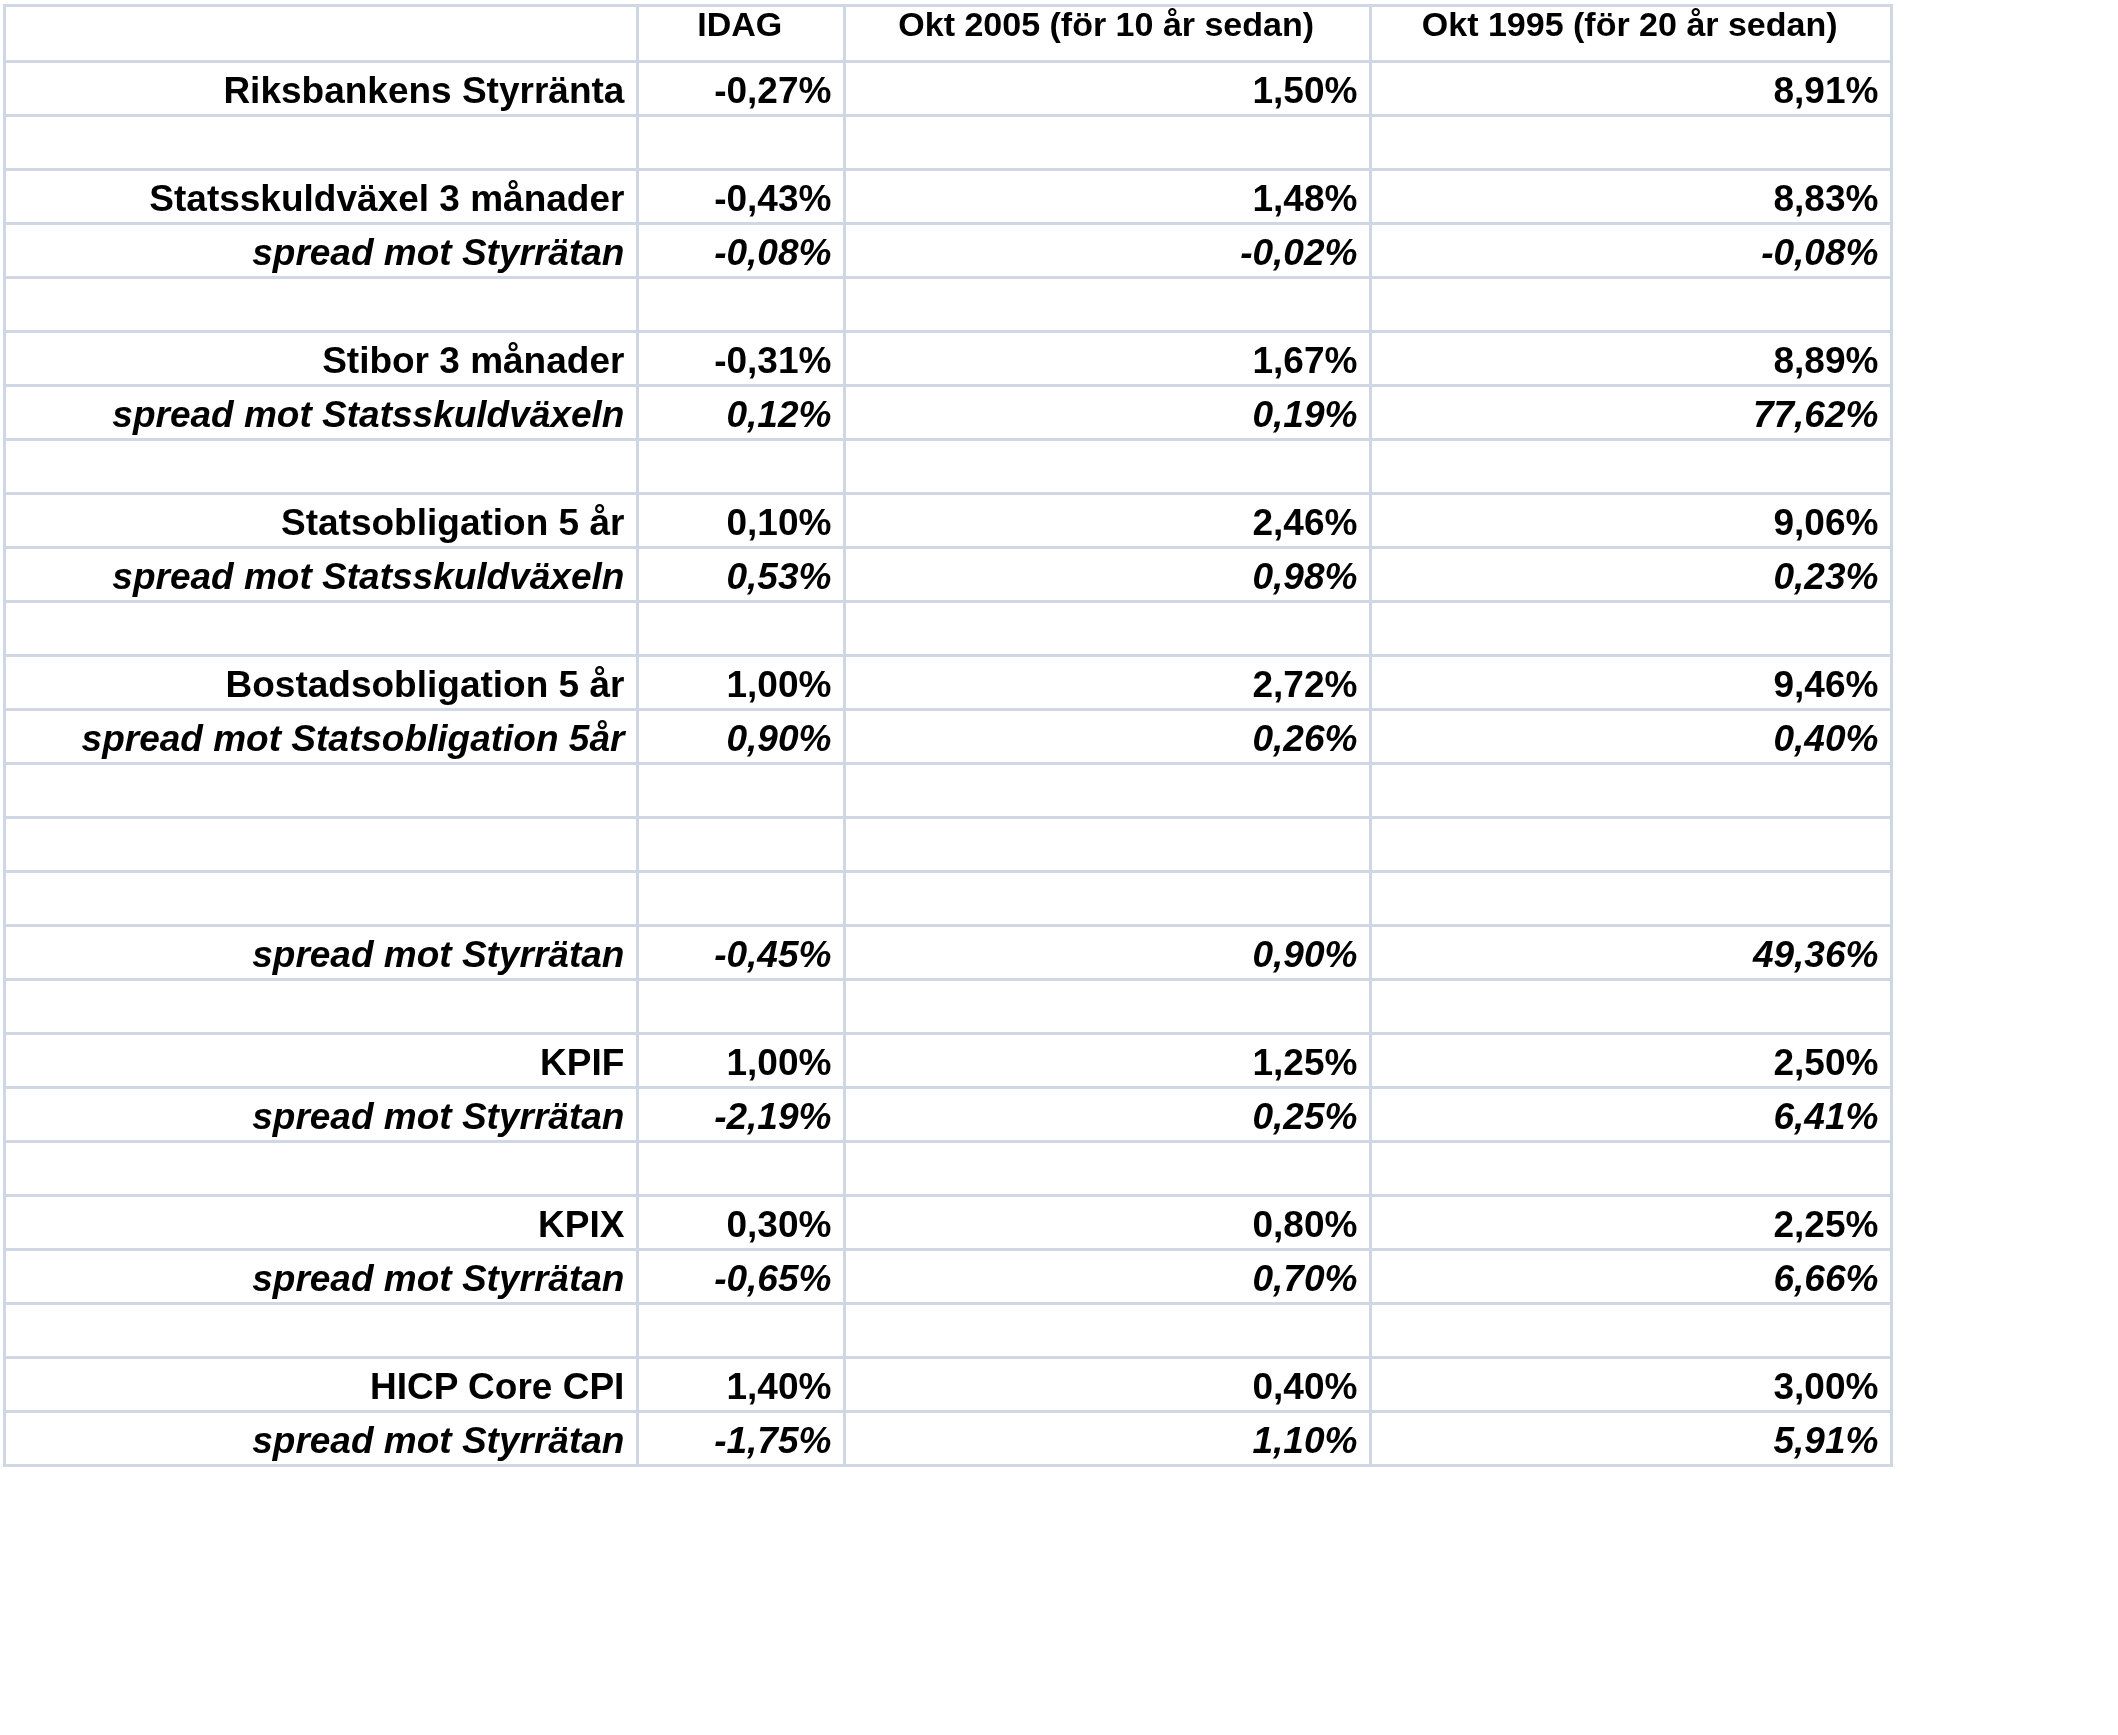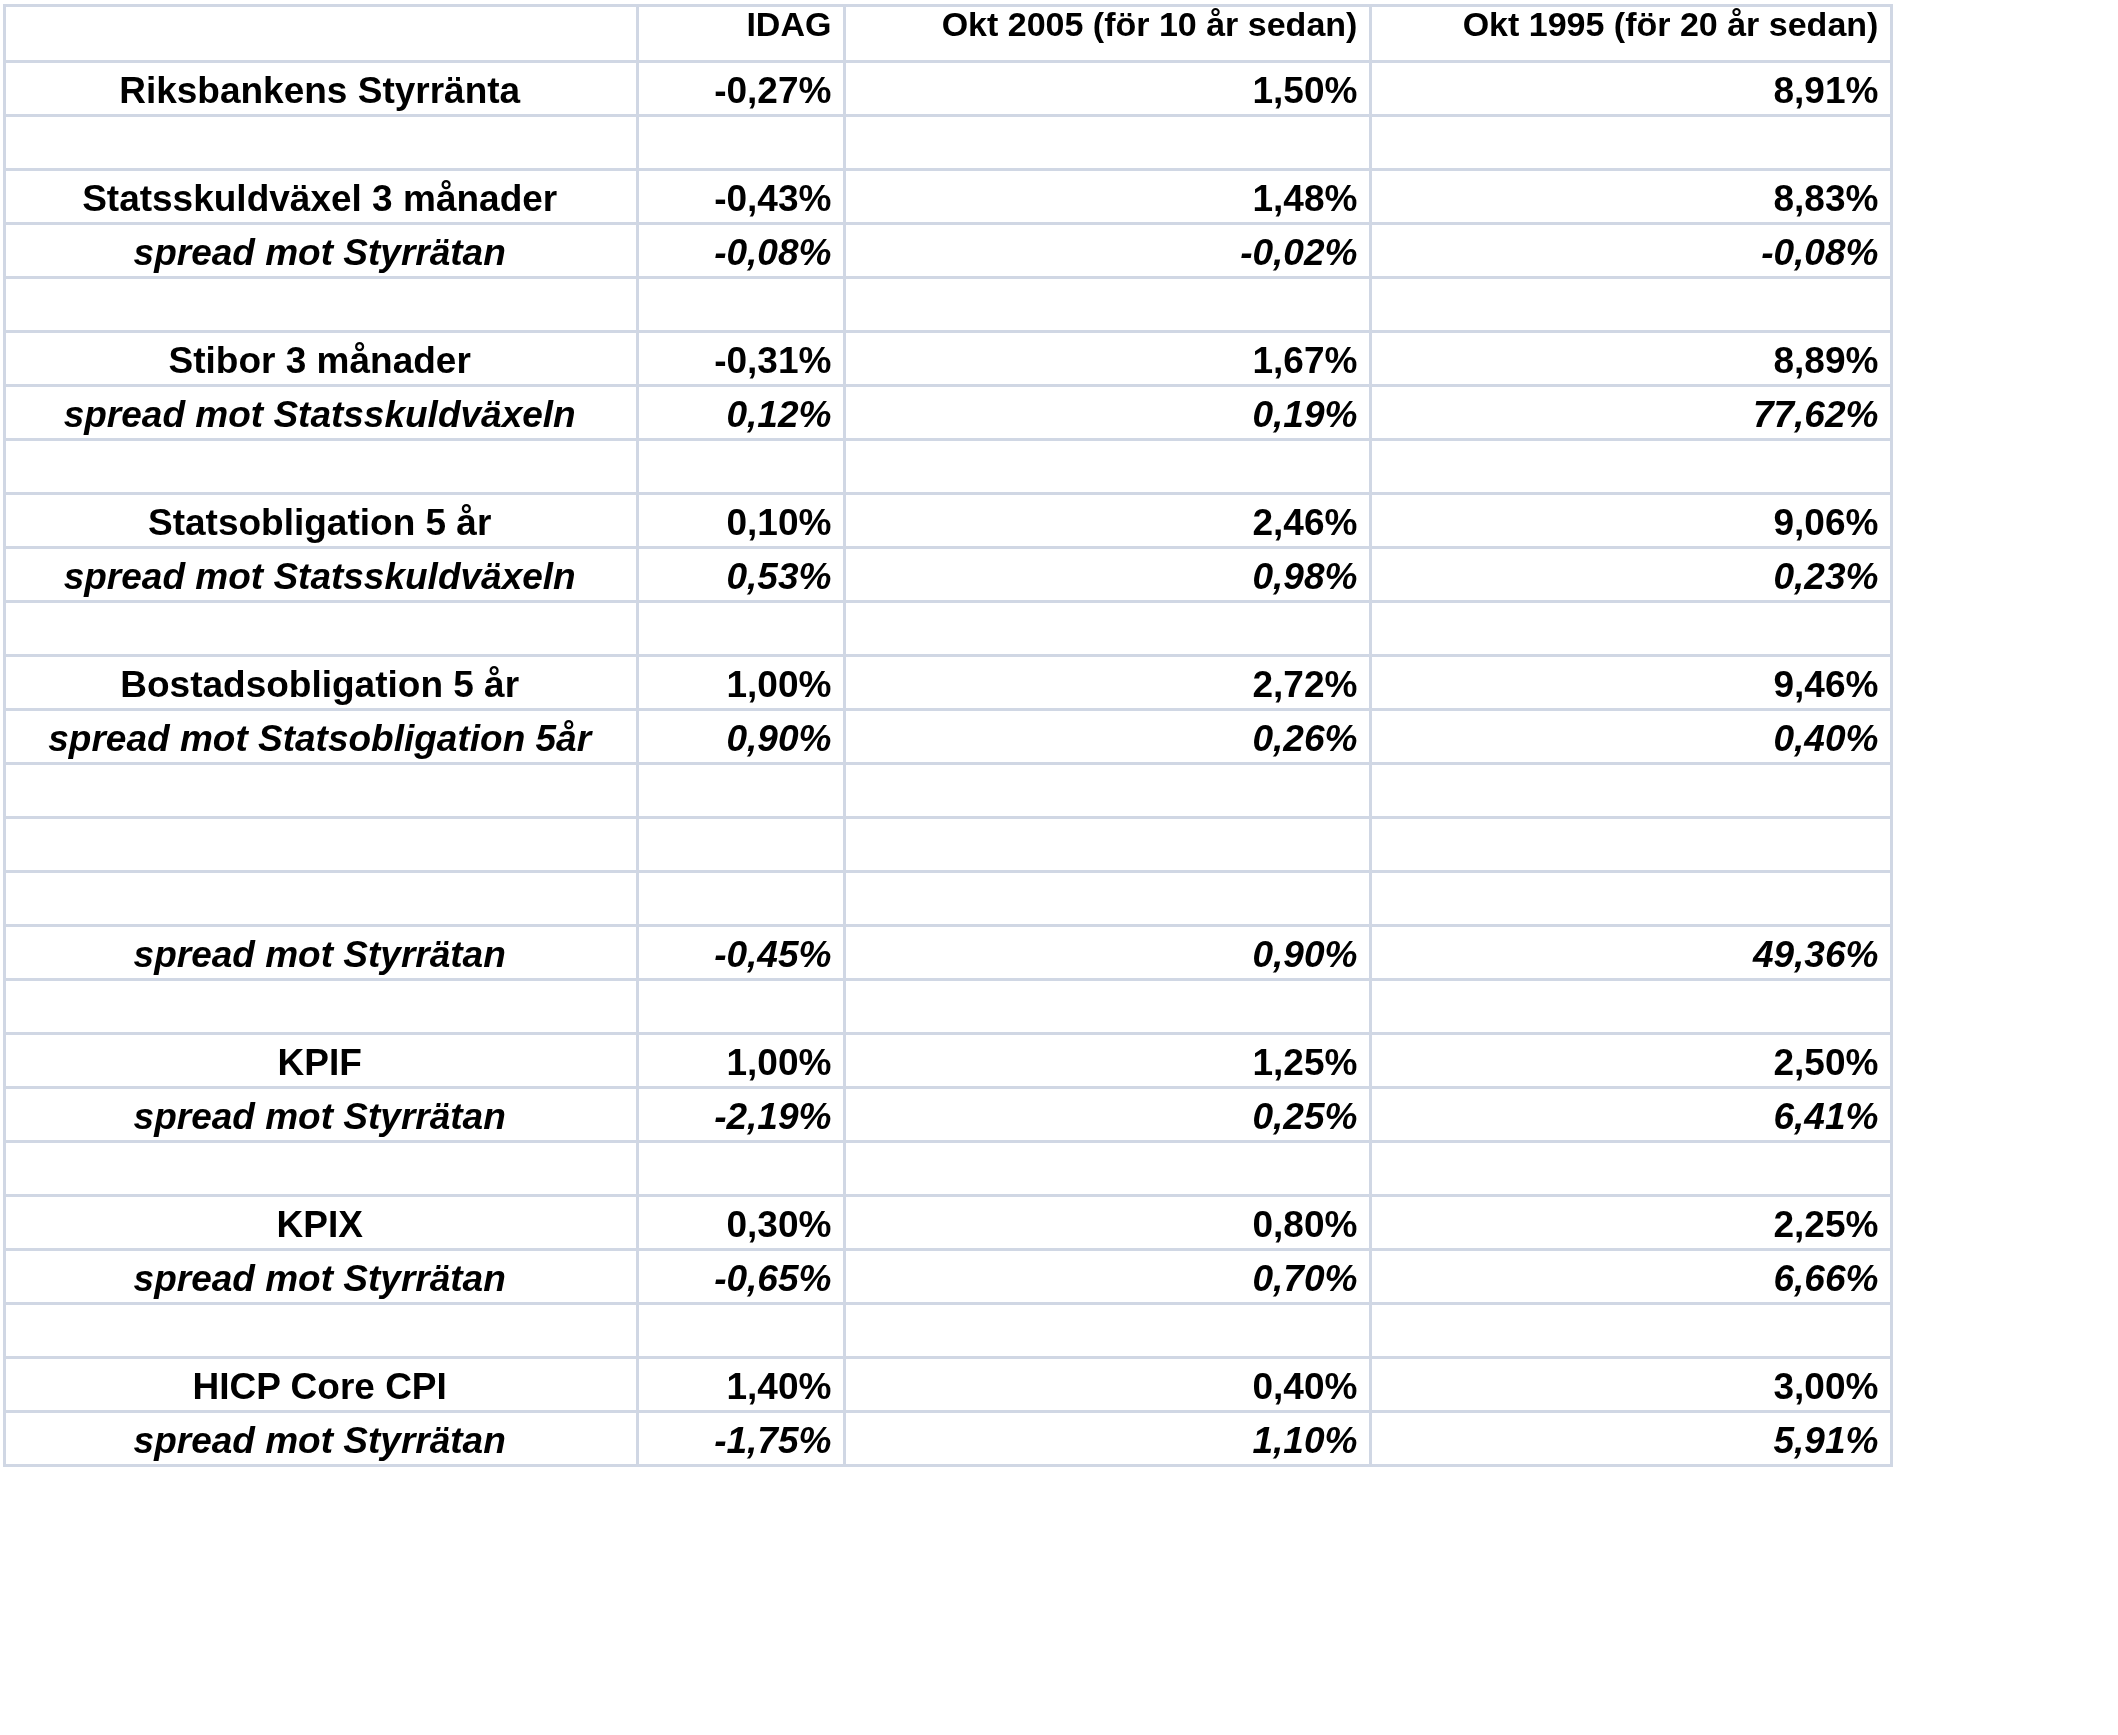--- a/index.html
+++ b/index.html
@@ -34,26 +34,26 @@
     border: 3px solid #d0d7e4;
     vertical-align: bottom;
     padding: 0 12px 5.1px 8.6px;
     font-size: 37px;
     line-height: 1;
     white-space: nowrap;
     overflow: hidden;
     background: #ffffff;
   }
   table.rates th {
-    text-align: right;
+    text-align: center;
     font-weight: 700;
     font-size: 34px;
     padding-bottom: 19px;
   }
-  td.lbl { text-align: center; }
+  td.lbl { text-align: right; }
   td.val { text-align: right; }
 
   tr.data td   { font-weight: 700; font-style: normal; }
   tr.spread td { font-weight: 700; font-style: italic; }
   tr.blank td  { font-weight: 400; }
 </style>
 </head>
 <body>
 
 <div class="sheet">

